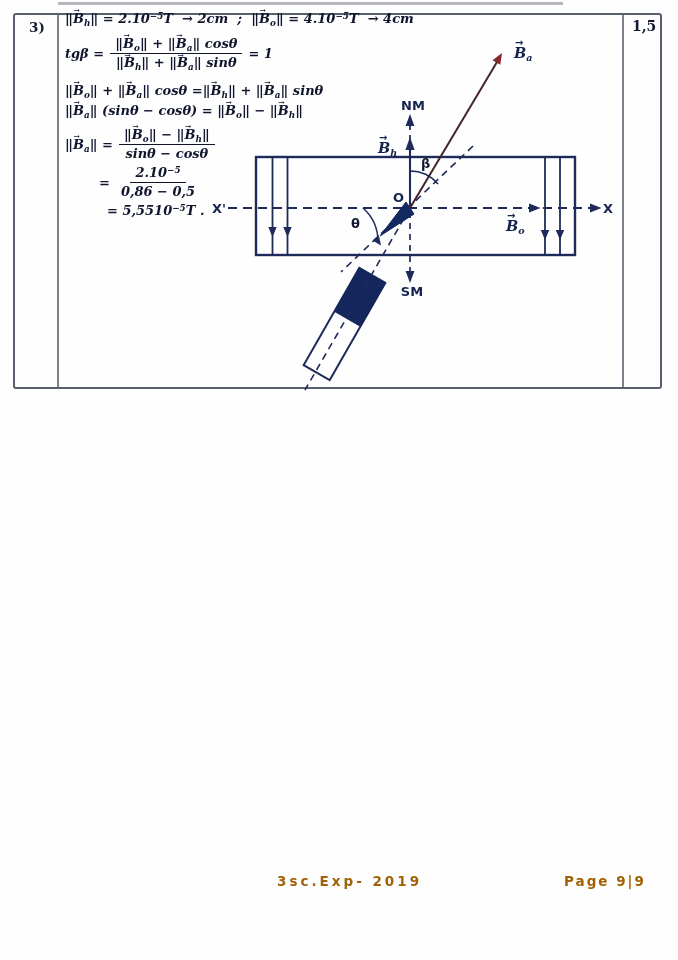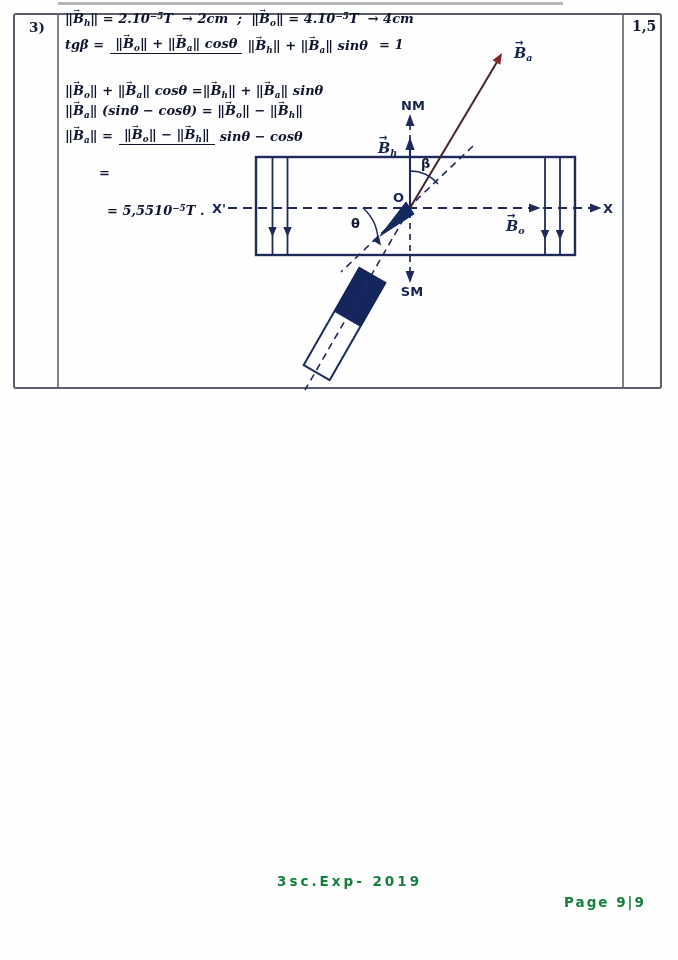--- a/index.html
+++ b/index.html
@@ -12,42 +12,42 @@
   .sep{position:absolute;top:0;bottom:0;width:1.5px;background:#7d818e;}
   .sep1{left:42px;}
   .sep2{left:607px;}
   .qnum{position:absolute;left:14px;top:4px;font-weight:bold;font-size:13.5px;color:#141a30;}
   .marks{position:absolute;left:617px;top:3px;font-weight:bold;font-size:14px;color:#141a30;}
   
   .mrow{position:absolute;display:flex;align-items:center;white-space:pre;
         font-family:"DejaVu Serif",serif;font-style:italic;font-weight:bold;
         font-size:13px;color:#10152e;line-height:1.25;}
   .mrow>*+*{margin-left:6px;}
-  .frac{display:inline-flex;flex-direction:row;align-items:center;text-align:center;}
+  .frac{display:inline-flex;flex-direction:column;align-items:center;text-align:center;}
   .frac .num{padding:0 5px 1px;border-bottom:1.6px solid #10152e;}
   .frac .den{padding:1px 5px 0;}
   sub{font-size:0.68em;vertical-align:-0.3em;line-height:0;}
   sup{font-size:0.68em;vertical-align:0.5em;line-height:0;}
   .vec{position:relative;display:inline-block;font-style:italic;}
   .vec::before{content:"\2192";position:absolute;left:0.5px;top:-0.60em;
                font-size:0.58em;font-style:normal;letter-spacing:0;}
   .nrm{font-style:normal;letter-spacing:-0.12em;margin-right:0.12em;}
   
   svg.diagram{position:absolute;left:0;top:0;}
   .dlbl{font-family:"DejaVu Serif",serif;font-weight:bold;font-style:italic;
         font-size:14.5px;fill:#15244f;}
   .dlbl-arrow{font-family:"DejaVu Sans",sans-serif;font-weight:bold;font-size:10px;fill:#15244f;}
   .dsub{font-size:9.5px;}
   .axlbl{font-family:"DejaVu Sans",sans-serif;font-weight:bold;font-size:13px;fill:#15244f;}
   .greek{font-family:"DejaVu Sans",sans-serif;font-weight:bold;font-size:13px;fill:#141a30;}
   
   .footer{position:absolute;top:873px;font-family:"DejaVu Sans",sans-serif;
-          font-weight:bold;font-size:13.5px;color:#15803d;}
+          font-weight:bold;font-size:13.5px;color:#a16207;}
   .footer.left{left:277px;letter-spacing:3px;}
-  .footer.right{left:564px;letter-spacing:2px;margin-top:21px;}
+  .footer.right{left:564px;letter-spacing:2px;}
 </style>
 </head>
 <body>
 
 <div class="canvas">
 
   <div class="topline"></div>
 
   <div class="sheet">
     <div class="sep sep1"></div>
@@ -80,20 +80,24 @@
       <span class="den">sinθ − cosθ</span>
     </span>
   </div>
 
   <div class="mrow" style="left:65px;top:103px;">
     <span><span class="nrm">||</span><span class="vec">B<sub>a</sub></span><span class="nrm">||</span> (sinθ − cosθ) = <span class="nrm">||</span><span class="vec">B<sub>o</sub></span><span class="nrm">||</span> − <span class="nrm">||</span><span class="vec">B<sub>h</sub></span><span class="nrm">||</span></span>
   </div>
 
   <div class="mrow" style="left:99px;top:165px;">
     <span>=</span>
+    <span class="frac">
+      <span class="num">2.10<sup>−5</sup></span>
+      <span class="den">0,86 − 0,5</span>
+    </span>
   </div>
 
   <div class="mrow" style="left:107px;top:203px;">
     <span>= 5,5510<sup>−5</sup>T .</span>
   </div>
 
   <svg class="diagram" width="678" height="400" viewBox="0 0 678 400">
 
     <rect x="256" y="157" width="319" height="98" fill="none" stroke="#1e2b5a" stroke-width="2.4"></rect>
 

